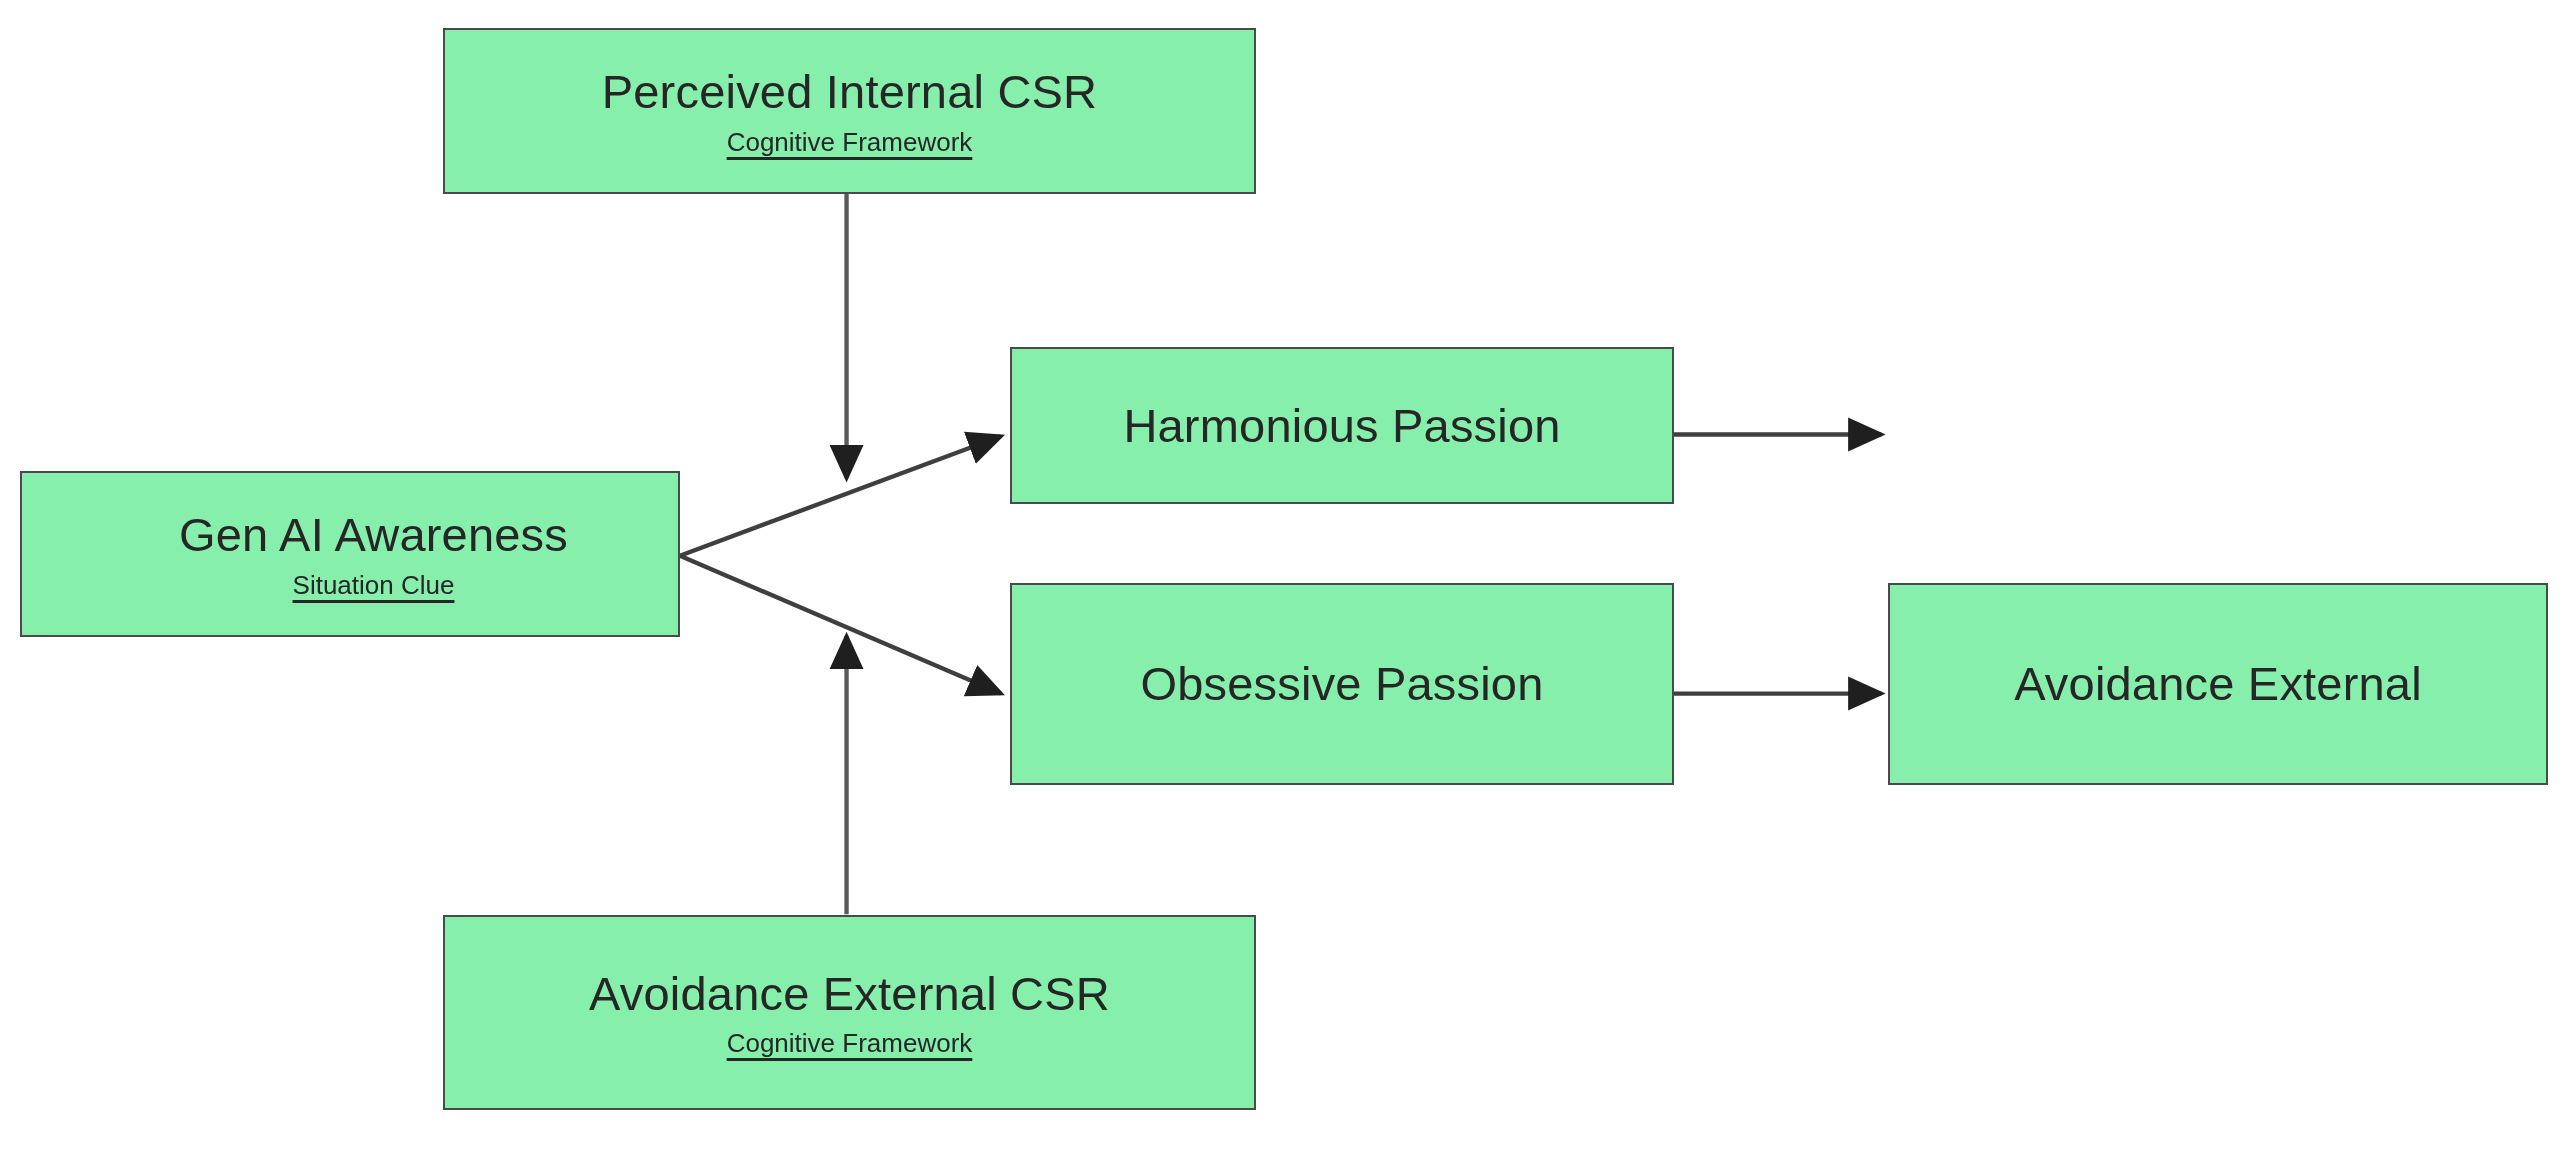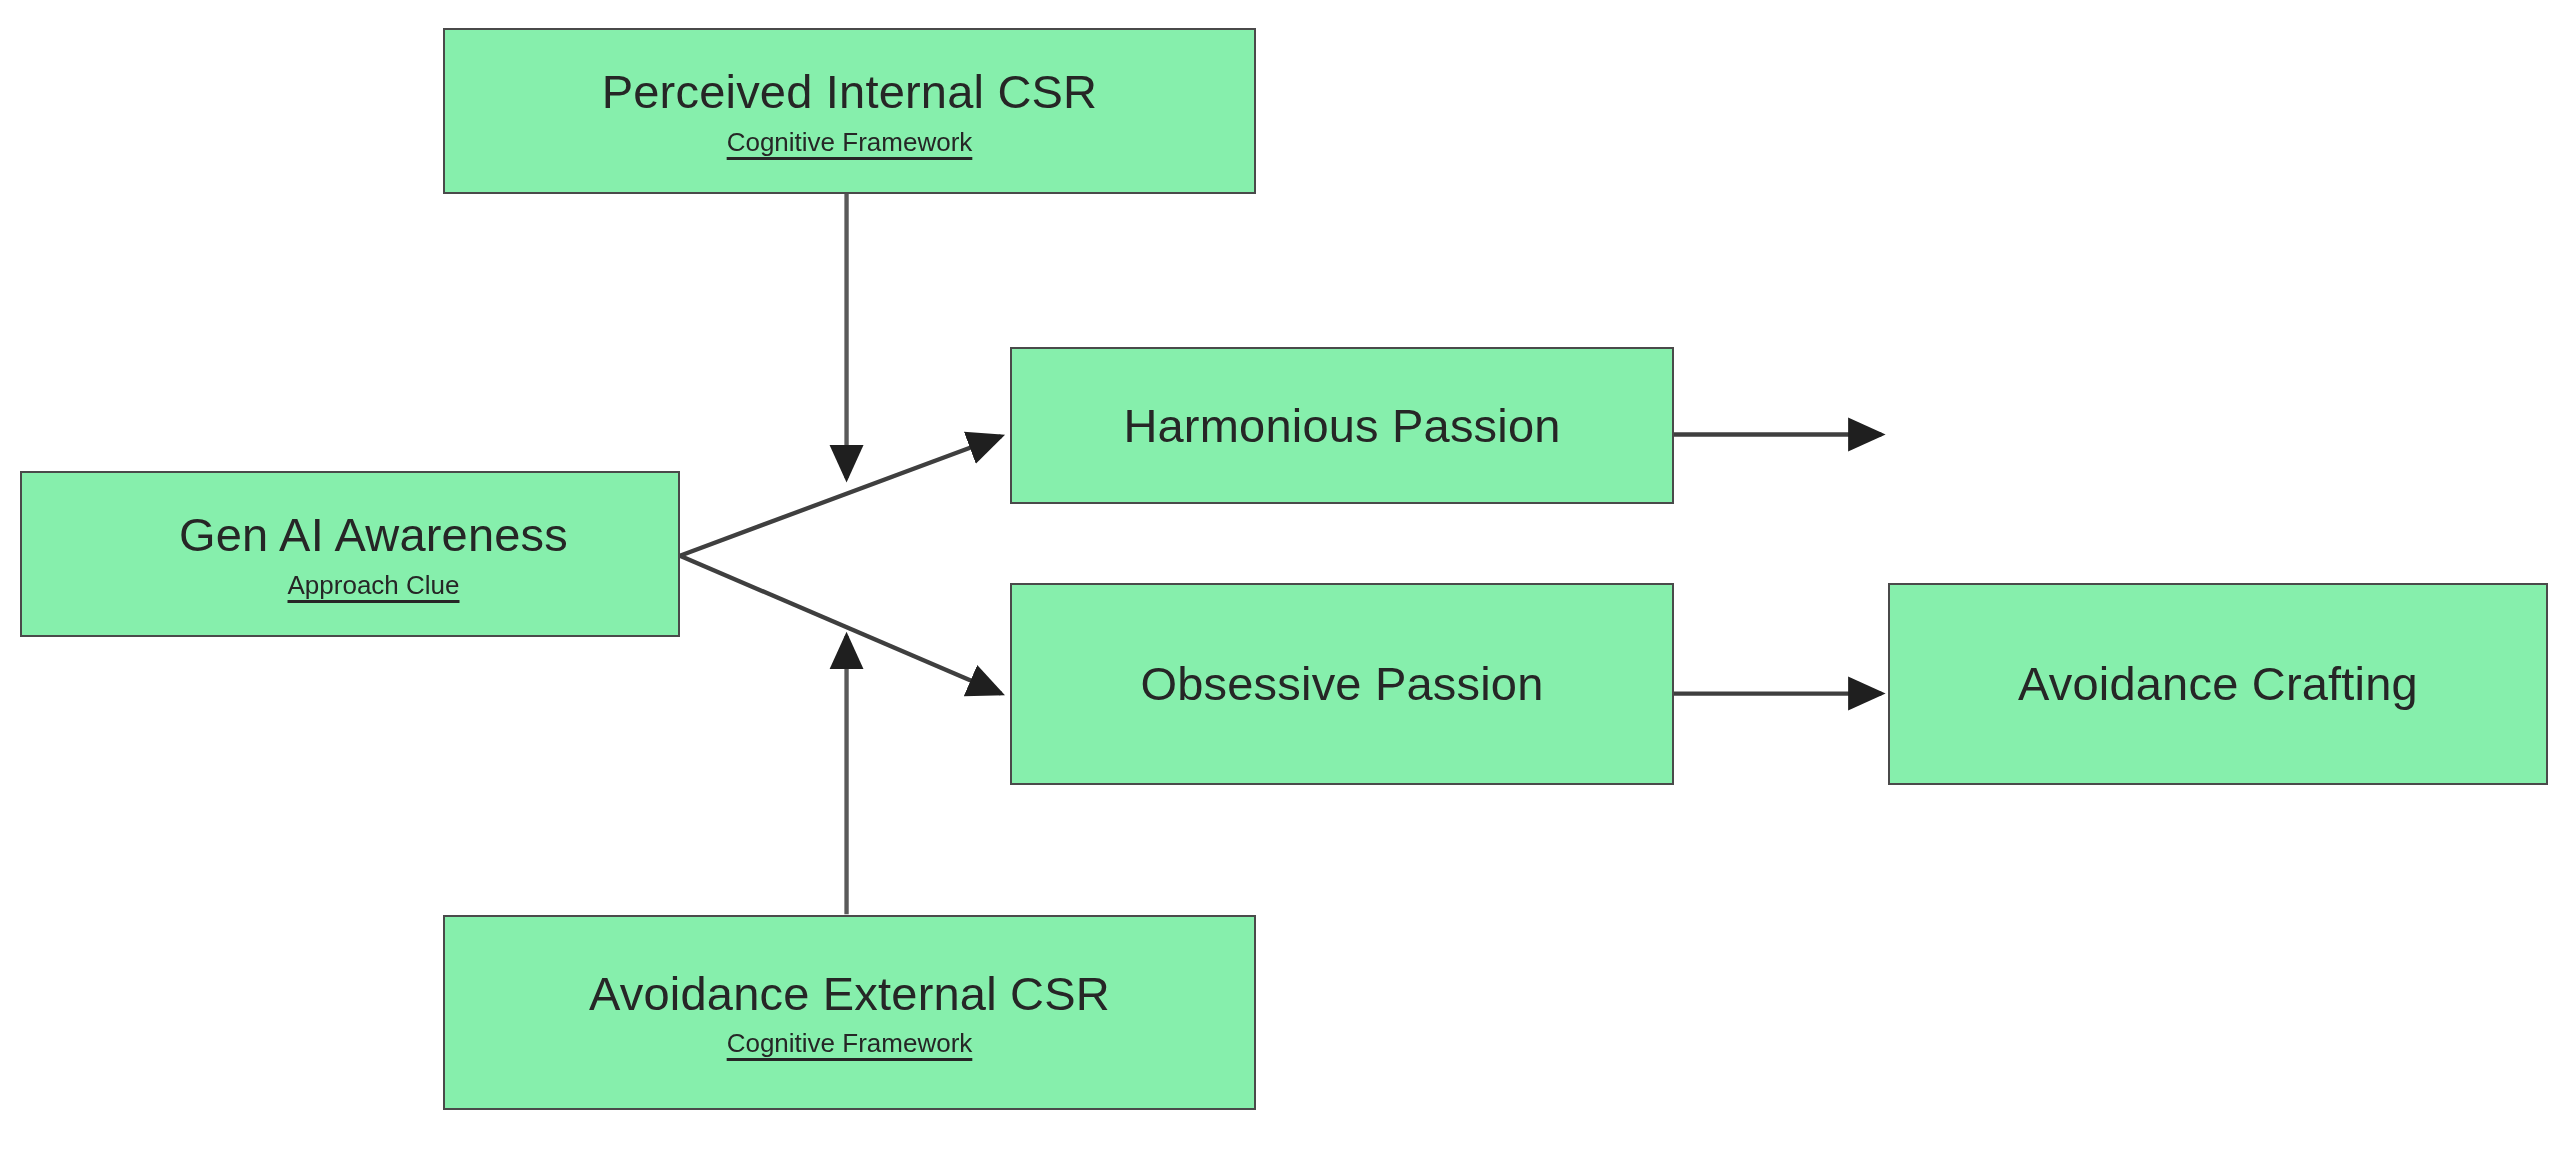--- a/index.html
+++ b/index.html
@@ -93,34 +93,34 @@
     <line x1="1918" y1="795" x2="2156" y2="795" stroke="#3f3f3f" stroke-width="5" marker-end="url(#arrowhead)"></line>
   </svg>
 
   <div class="node" id="node-internal-csr">
     <div class="title">Perceived Internal CSR</div>
     <div class="subtitle">Cognitive Framework</div>
   </div>
 
   <div class="node" id="node-gen-ai">
     <div class="title">Gen AI Awareness</div>
-    <div class="subtitle">Approach Clue</div>
+    <div class="subtitle">Situation Clue</div>
   </div>
 
   <div class="node single" id="node-harmonious">
     <div class="title">Harmonious Passion</div>
   </div>
 
 
   <div class="node single" id="node-obsessive">
     <div class="title">Obsessive Passion</div>
   </div>
 
   <div class="node single" id="node-avoidance">
-    <div class="title">Avoidance Crafting</div>
+    <div class="title">Avoidance External</div>
   </div>
 
   <div class="node" id="node-external-csr">
     <div class="title">Avoidance External CSR</div>
     <div class="subtitle">Cognitive Framework</div>
   </div>
 
 </div>
 
 

